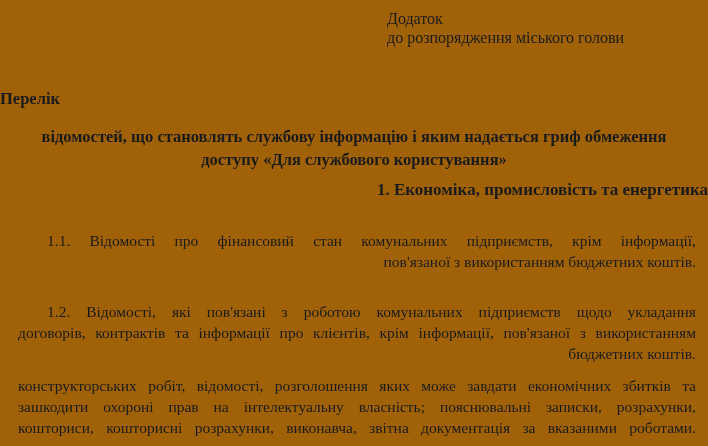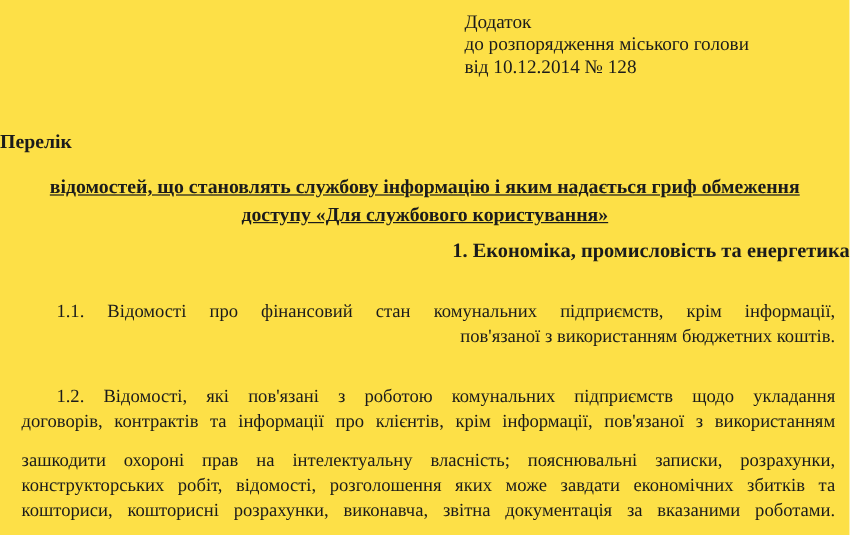--- a/index.html
+++ b/index.html
@@ -1,20 +1,20 @@
 <!DOCTYPE html>
 <html lang="uk"><head>
 <meta charset="utf-8">
 <style>
   html, body { margin: 0; padding: 0; background: #ffffff; }
   .page {
     position: relative;
     width: 708px;
     height: 446px;
-    background: #fde047;
+    background: #a16207;
     color: #1b1b1b;
     font-family: "Liberation Serif", "DejaVu Serif", serif;
     overflow: hidden;
   }
   .annex {
     margin: 9px 0 0 387px;
     font-size: 16px;
     line-height: 19px;
   }
   .doc-title {
@@ -23,21 +23,20 @@
     font-weight: bold;
     font-size: 16.5px;
     line-height: 22px;
   }
   .doc-subtitle {
     margin-top: 15px;
     text-align: center;
     font-weight: bold;
     font-size: 16.5px;
     line-height: 23px;
-    text-decoration: underline;
   }
   .section-heading {
     margin-top: 8px;
     text-align: right;
     font-weight: bold;
     font-size: 17px;
     line-height: 22px;
   }
   .body-text {
     margin: 0 12px 0 18px;
@@ -59,21 +58,20 @@
   }
 </style>
 </head>
 <body>
 
 <div class="page">
 
   <div class="annex">
     <div>Додаток</div>
     <div>до розпорядження міського голови</div>
-    <div>від 10.12.2014 № 128</div>
   </div>
 
   <div class="doc-title">Перелік</div>
 
   <div class="doc-subtitle">
     <div>відомостей, що становлять службову інформацію і яким надається гриф обмеження</div>
     <div>доступу «Для службового користування»</div>
   </div>
 
   <div class="section-heading">1. Економіка, промисловість та енергетика</div>
@@ -81,23 +79,24 @@
   <div class="body-text">
 
     <div class="para p1">
       <div class="pline first">1.1. Відомості про фінансовий стан комунальних підприємств, крім інформації,</div>
       <div class="pline end">пов'язаної з використанням бюджетних коштів.</div>
     </div>
 
     <div class="para p2">
       <div class="pline first">1.2. Відомості, які пов'язані з роботою комунальних підприємств щодо укладання</div>
       <div class="pline">договорів, контрактів та інформації про клієнтів, крім інформації, пов'язаної з використанням</div>
+      <div class="pline end">бюджетних коштів.</div>
     </div>
 
     <div class="para p3">
+      <div class="pline">конструкторських робіт, відомості, розголошення яких може завдати економічних збитків та</div>
       <div class="pline">зашкодити охороні прав на інтелектуальну власність; пояснювальні записки, розрахунки,</div>
-      <div class="pline">конструкторських робіт, відомості, розголошення яких може завдати економічних збитків та</div>
       <div class="pline">кошториси, кошторисні розрахунки, виконавча, звітна документація за вказаними роботами.</div>
     </div>
 
   </div>
 
 </div>
 
 </body></html>

